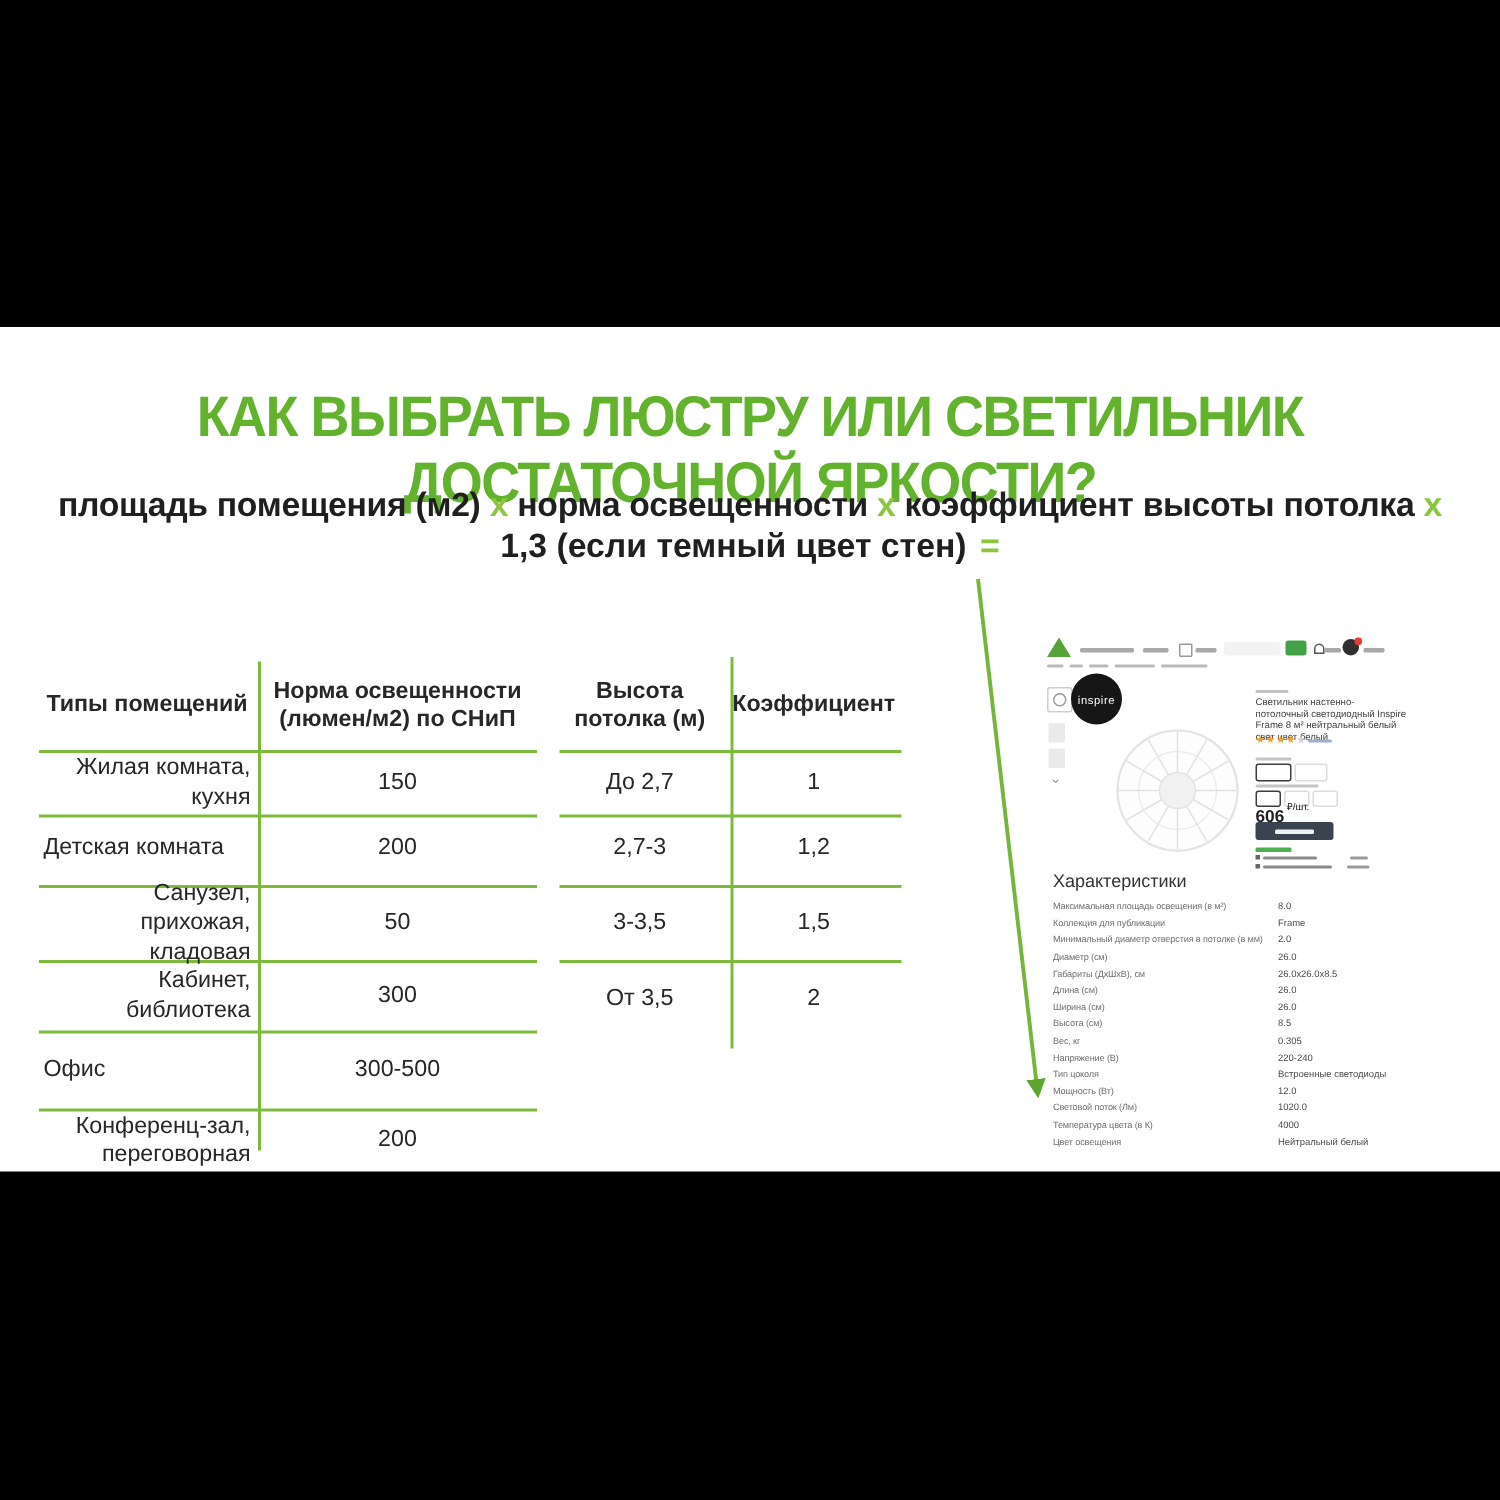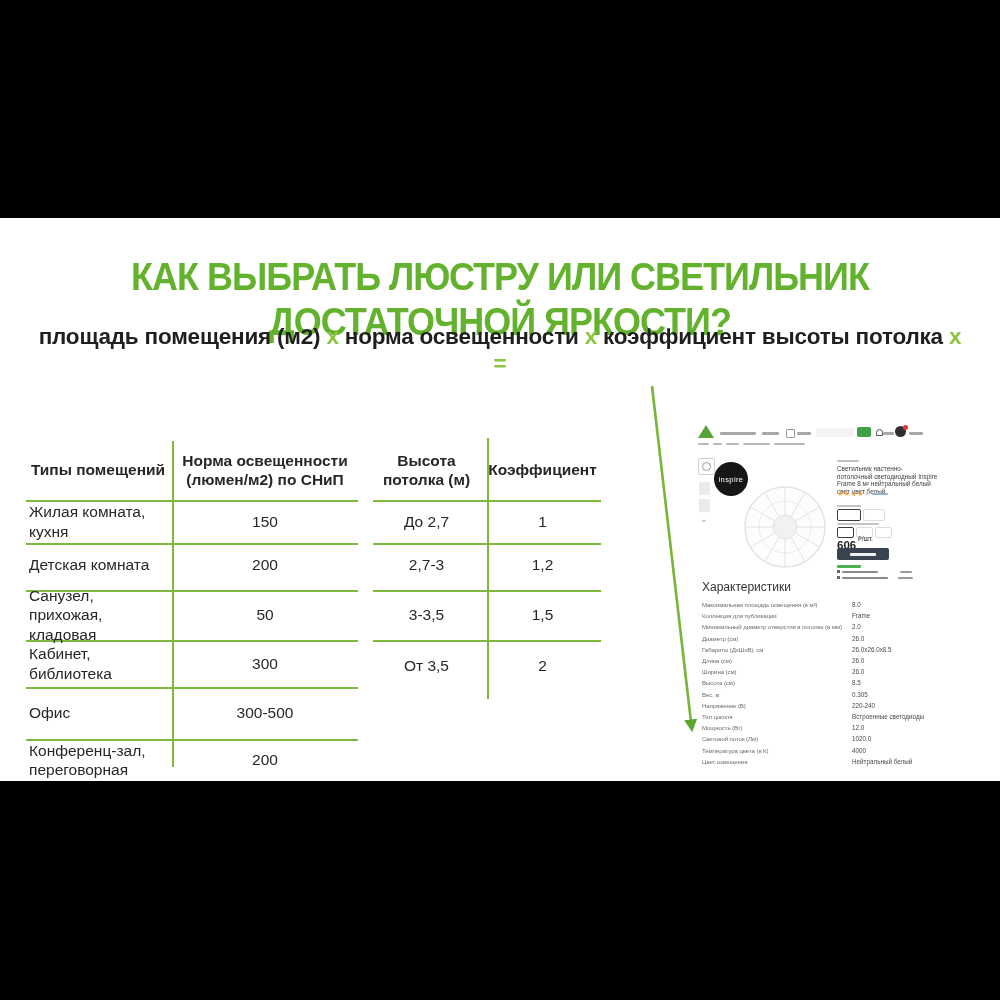--- a/index.html
+++ b/index.html
@@ -20,21 +20,21 @@
   .gx{color:#8cc63f}
   .rbox{display:inline-block;border:2.5px solid #8cc63f;border-radius:16px;
         padding:1px 14px 4px;background:#fff}
 
   
   .hl{position:absolute;height:2px;background:#7db93c}
   .vl{position:absolute;width:2px;background:#7db93c}
   .tcell{position:absolute;display:flex;align-items:center;justify-content:center;
          text-align:center;font-size:15.5px;color:#272727;line-height:1.25}
   .th{font-weight:700}
-  .c1{left:29px;width:138px;justify-content:flex-start;text-align:left}
+  .c1{left:29px;width:138px;justify-content:flex-start;text-align:right}
   .c1.th{justify-content:center;text-align:center}
   .c2{left:172px;width:186px}
   .c3{left:366px;width:121px}
   .c4{left:487px;width:111px}
   .rh{top:440px;height:60px}
   .r1{top:500px;height:43px}
   .r2{top:543px;height:43px}
   .r3{top:590px;height:50px}
   .r4{top:640px;height:47px}
   .r5{top:687px;height:52px}
@@ -52,21 +52,21 @@
        border-right:8px solid transparent;border-bottom:13px solid #55a339}
   .searchfield{position:absolute;background:#f3f3f3;border-radius:2px}
   .greenbtn{position:absolute;background:#43a047;border-radius:2px}
   .avatar{position:absolute;width:11px;height:11px;border-radius:50%;background:#2f2f2f}
   .reddot{position:absolute;width:4.5px;height:4.5px;border-radius:50%;background:#e53935}
   .thumbbox{position:absolute;width:15px;height:15px;border:1px solid #cfcfcf;border-radius:2px;
             display:flex;align-items:center;justify-content:center}
   .thumbdot{width:7px;height:7px;border:1px solid #9a9a9a;border-radius:50%}
   .blob{position:absolute;width:11px;height:13px;background:#eaeaea;border-radius:1px}
   .chev{position:absolute;color:#9a9a9a;font-size:9px;line-height:1}
-  .logo-circle{position:absolute;left:24px;top:44px;width:34px;height:34px;border-radius:50%;
+  .logo-circle{position:absolute;left:24px;top:31px;width:34px;height:34px;border-radius:50%;
                background:#161616;display:flex;align-items:center;justify-content:center;
                color:#fff;font-size:7.5px;letter-spacing:.4px}
   .ptitle{position:absolute;left:147px;top:47px;width:101px;font-size:6.4px;line-height:1.18;
           color:#424242}
   .stars{position:absolute;left:147px;top:72px;font-size:7px;letter-spacing:.5px;line-height:1}
   .stars .on{color:#f0a028}
   .stars .off{color:#cfcfcf}
   .optbox{position:absolute;height:10px;border:1px solid #dcdcdc;border-radius:2px;background:#fff}
   .optbox.sel{border-color:#3c3c3c}
   .price{position:absolute;left:147px;top:118px;color:#1e1e1e;line-height:1}
@@ -88,20 +88,21 @@
 <body>
 
 <div class="band band-top"></div>
 <div class="band band-bottom"></div>
 
 <div class="title">КАК ВЫБРАТЬ ЛЮСТРУ ИЛИ СВЕТИЛЬНИК ДОСТАТОЧНОЙ ЯРКОСТИ?</div>
 
 <div class="f1"><span>площадь помещения (м2)</span> <span class="gx">х</span> <span>норма освещенности</span> <span class="gx">х</span> <span>коэффициент высоты потолка</span> <span class="gx">х</span></div>
 
 <div class="f2">
+  <span>1,3 (если темный цвет стен)</span>
   <span class="gx">=</span>
 </div>
 
 <div class="vl" style="left:172px;top:441px;height:326px"></div>
 <div class="vl" style="left:487px;top:438px;height:261px"></div>
 <div class="hl" style="left:26px;top:500px;width:332px"></div>
 <div class="hl" style="left:26px;top:543px;width:332px"></div>
 <div class="hl" style="left:26px;top:590px;width:332px"></div>
 <div class="hl" style="left:26px;top:640px;width:332px"></div>
 <div class="hl" style="left:26px;top:687px;width:332px"></div>

